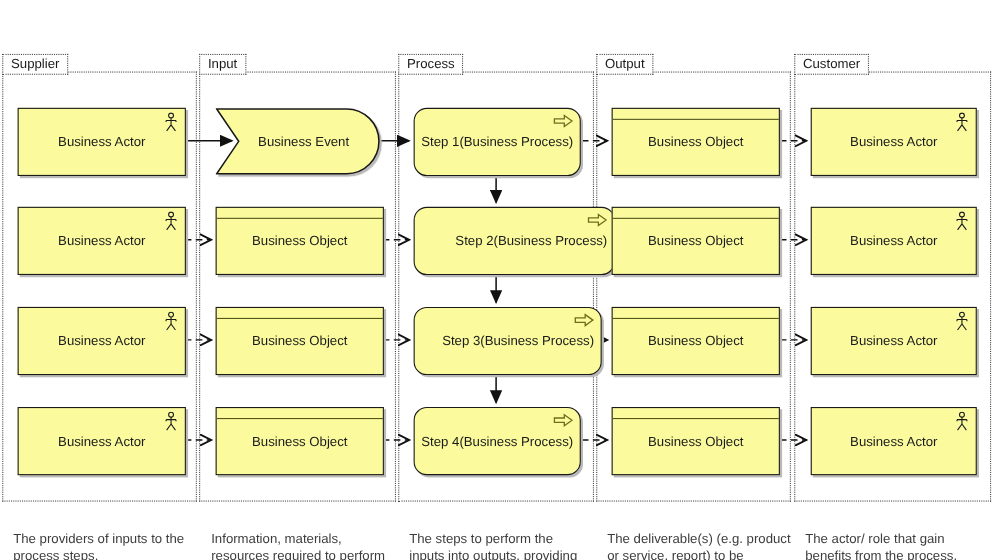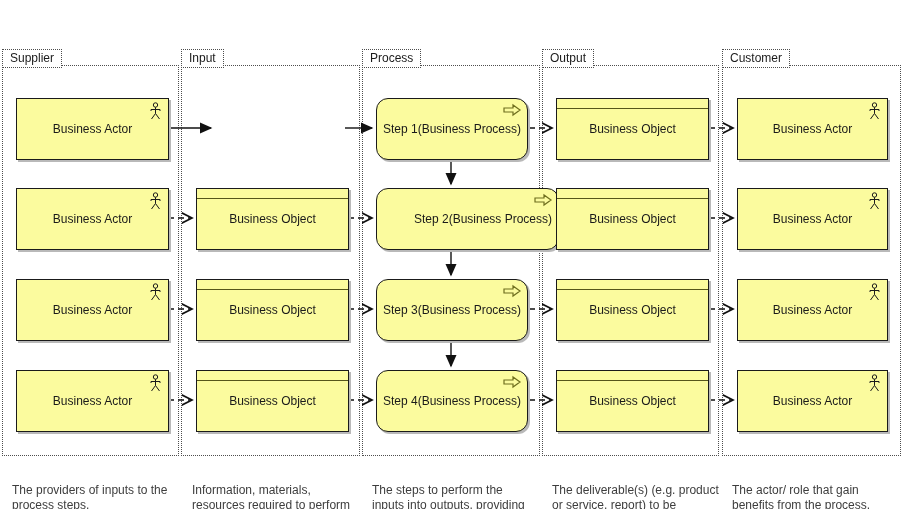--- a/index.html
+++ b/index.html
@@ -165,20 +165,26 @@
             <line x1="2" y1="7.5" x2="2" y2="9"></line>
             <line x1="11" y1="7.5" x2="11" y2="9"></line>
             <line x1="6.5" y1="11.5" x2="2.5" y2="17"></line>
             <line x1="6.5" y1="11.5" x2="10.5" y2="17"></line>
           </g>
         </svg>
     </span>
     <span class="label">Business Actor</span>
   </div>
 
+  <div class="event-shape" style="left:196px;top:51px;width:150px;height:61px;">
+    <svg width="150" height="61" viewBox="0 0 150 61">
+      <path d="M1,1 H119 A29.5,29.5 0 0 1 119,60 H1 L21,30.5 Z" fill="#fbfb9e" stroke="#1a1a1a" stroke-width="1.4"></path>
+    </svg>
+    <span class="event-label">Business Event</span>
+  </div>
   <div class="shape" style="left:196px;top:141px;width:151px;height:60px;">
     <span class="object-bar"></span>
     <span class="label">Business Object</span>
   </div>
   <div class="shape" style="left:196px;top:232px;width:151px;height:60px;">
     <span class="object-bar"></span>
     <span class="label">Business Object</span>
   </div>
   <div class="shape" style="left:196px;top:323px;width:151px;height:60px;">
     <span class="object-bar"></span>
@@ -196,21 +202,21 @@
   </div>
   <div class="shape step" style="left:376px;top:141px;width:150px;height:60px;padding-left:31px;">
     <span class="step-icon">
       <svg width="20" height="14" viewBox="0 0 20 14">
           <path d="M2,5 H11 V2 L18,7 L11,12 V9 H2 Z" fill="#fbfb9e" stroke="#6e6e1e" stroke-width="1.2"></path>
         </svg>
     </span>
     <span class="label">Step 2</span>
     <span class="label">(Business Process)</span>
   </div>
-  <div class="shape step" style="left:376px;top:232px;width:150px;height:60px;">
+  <div class="shape step" style="left:376px;top:232px;width:150px;height:60px;padding-left:19px;">
     <span class="step-icon">
       <svg width="20" height="14" viewBox="0 0 20 14">
           <path d="M2,5 H11 V2 L18,7 L11,12 V9 H2 Z" fill="#fbfb9e" stroke="#6e6e1e" stroke-width="1.2"></path>
         </svg>
     </span>
     <span class="label">Step 3</span>
     <span class="label">(Business Process)</span>
   </div>
   <div class="shape step" style="left:376px;top:323px;width:150px;height:60px;text-align:right;">
     <span class="step-icon">

